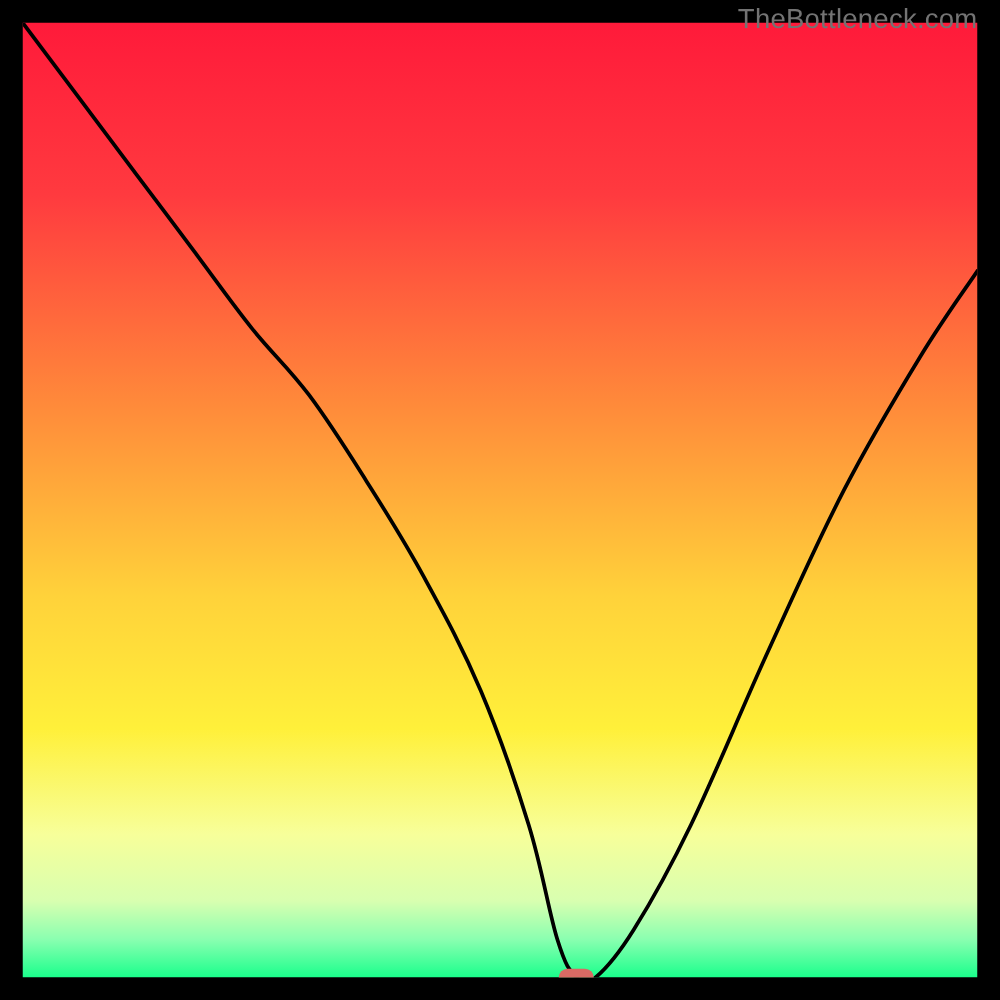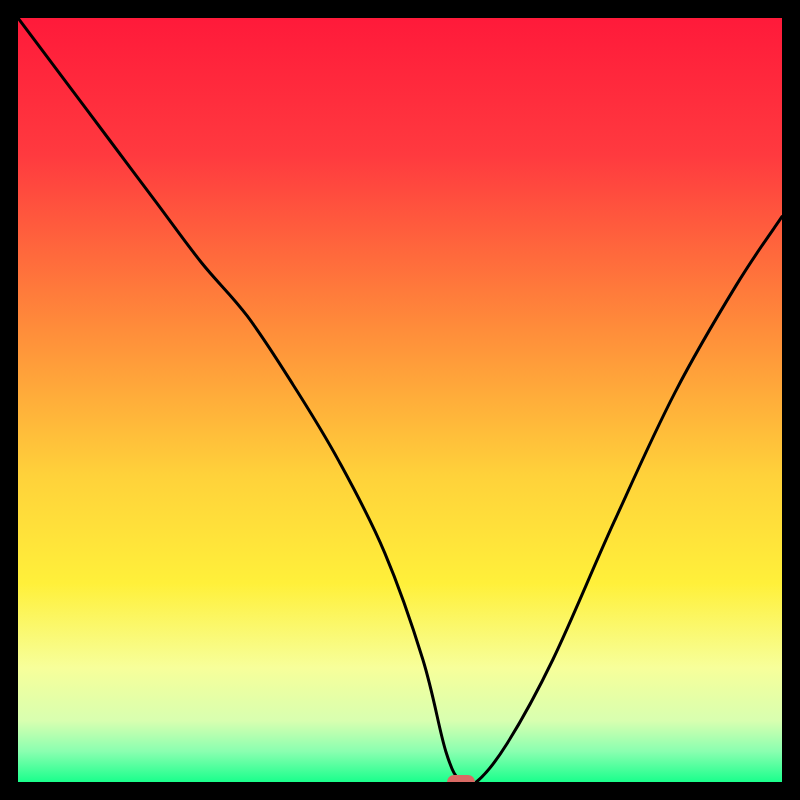--- a/index.html
+++ b/index.html
@@ -55,13 +55,14 @@
 <body>
 
 <div class="frame">
   <div class="plot">
     <div class="gradient" id="grad" style="background: linear-gradient(rgb(255, 26, 58) 0%, rgb(255, 58, 63) 18%, rgb(255, 138, 58) 40%, rgb(255, 210, 58) 60%, rgb(255, 240, 58) 74%, rgb(247, 255, 154) 85%, rgb(216, 255, 176) 92%, rgb(138, 255, 176) 96%, rgb(26, 255, 140) 100%);"></div>
     <svg class="curve" viewBox="0 0 764 764" preserveAspectRatio="none">
       <path id="curvePath" fill="none" stroke="#000000" stroke-width="3" stroke-linejoin="round" stroke-linecap="round" d="M 0 0 C 8.251199999999999 11.0016, 29.3376 39.116800000000005, 45.839999999999996 61.120000000000005 C 62.3424 83.1232, 75.1776 100.23680000000002, 91.67999999999999 122.24000000000001 C 108.18239999999999 144.2432, 121.01759999999999 161.35680000000002, 137.51999999999998 183.36 C 154.02239999999998 205.3632, 166.8576 223.852, 183.35999999999999 244.48000000000002 C 199.86239999999998 265.108, 212.6976 275.95680000000004, 229.2 297.96000000000004 C 245.70239999999998 319.96320000000003, 258.53759999999994 340.59119999999996, 275.03999999999996 366.71999999999997 C 291.5424 392.8488, 304.3776 412.86560000000003, 320.88 443.12 C 337.3824 473.3744, 351.59279999999995 499.04479999999995, 366.71999999999997 534.8 C 381.8472 570.5551999999999, 393.9184 606.0047999999999, 404.92 641.76 C 415.9216 677.5152, 420.96400000000006 711.4368000000001, 427.84000000000003 733.44 C 434.716 755.4432, 437.6192 758.4992, 443.11999999999995 764 C 448.6207999999999 769.5008, 450.14879999999994 770.876, 458.4 764 C 466.6512 757.124, 475.208 747.8032, 488.96000000000004 725.8 C 502.71200000000005 703.7968, 515.5472 681.6408, 534.8 641.76 C 554.0527999999999 601.8792, 573.9168000000001 552.372, 595.9200000000001 504.24 C 617.9232000000001 456.108, 635.0368 416.99120000000005, 657.04 374.36 C 679.0432 331.7288, 698.9072 299.02959999999996, 718.16 267.4 C 737.4128 235.77039999999997, 755.7488 211.0168, 764 198.64"></path>
     </svg>
     <div class="marker" id="marker" style="left: 443.12px; top: 764px; background: rgb(217, 106, 100);"></div>
   </div>
+  <div class="watermark">TheBottleneck.com</div>
 </div>
 
 </body></html>

